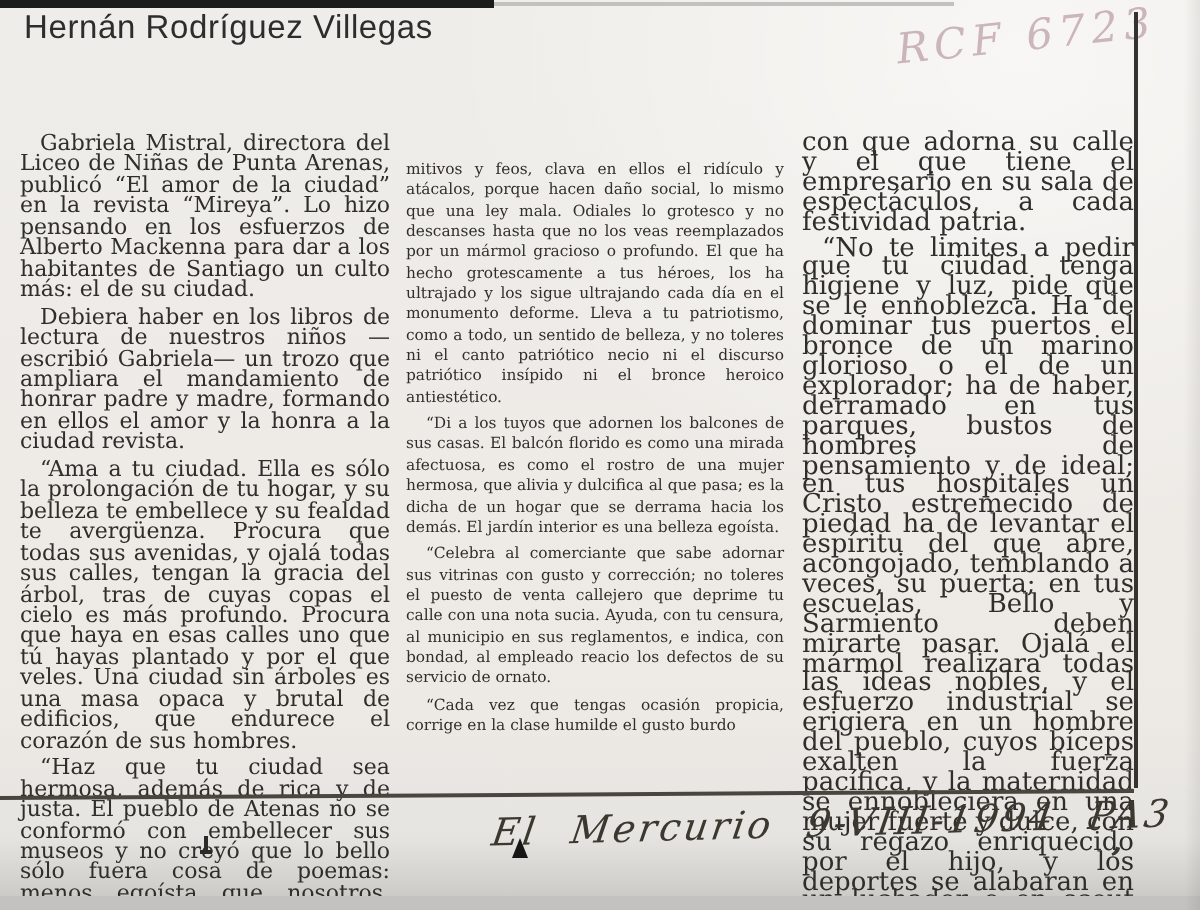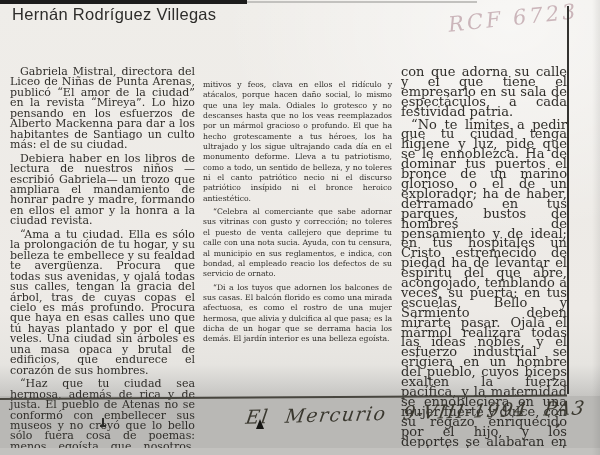--- a/index.html
+++ b/index.html
@@ -1,18 +1,18 @@
 <!DOCTYPE html>
 <html><head>
 <meta charset="utf-8">
 <style>
   html,body{margin:0;padding:0;}
   body{width:600px;height:455px;overflow:hidden;background:#b9b8b5;}
   .scan{
-    position:relative;width:600px;height:396px;
+    position:relative;width:600px;height:455px;
     background:
       radial-gradient(ellipse at 85% 6%, rgba(255,255,255,.55) 0%, rgba(255,255,255,0) 40%),
       linear-gradient(180deg,#efede9 0%,#edeae6 78%,#e6e4e0 92%,#d2d1ce 97%,#c6c5c2 100%);
     font-family:"DejaVu Serif", serif;
   }
   .top-strip{position:absolute;left:0;top:0;width:247px;height:4px;background:#1c1c1c;}
   .top-strip-faint{position:absolute;left:247px;top:1px;width:230px;height:2px;background:#c2c1be;}
   .byline{
     position:absolute;left:12px;top:5px;
     font-family:"Liberation Sans", sans-serif;
@@ -76,22 +76,23 @@
 
   <div class="columns">
     <div class="col col1">
       <p>Gabriela Mistral, directora del Liceo de Niñas de Punta Arenas, publicó “El amor de la ciudad” en la revista “Mireya”. Lo hizo pensando en los esfuerzos de Alberto Mackenna para dar a los habitantes de Santiago un culto más: el de su ciudad.</p>
       <p>Debiera haber en los libros de lectura de nuestros niños —escribió Gabriela— un trozo que ampliara el mandamiento de honrar padre y madre, formando en ellos el amor y la honra a la ciudad revista.</p>
       <p>“Ama a tu ciudad. Ella es sólo la prolongación de tu hogar, y su belleza te embellece y su fealdad te avergüenza. Procura que todas sus avenidas, y ojalá todas sus calles, tengan la gracia del árbol, tras de cuyas copas el cielo es más profundo. Procura que haya en esas calles uno que tú hayas plantado y por el que veles. Una ciudad sin árboles es una masa opaca y brutal de edificios, que endurece el corazón de sus hombres.</p>
       <p>“Haz que tu ciudad sea hermosa, además de rica y de justa. El pueblo de Atenas no se conformó con embellecer sus museos y no creyó que lo bello sólo fuera cosa de poemas: menos egoísta que nosotros, descuidó el hogar que es de unos pocos, para hacer hermosa la ciudad, que es de todos. Defiende tus monumentos y tus paseos: al robarte un panorama, roban una alegría de tus ojos, despojan tu alma. Pero cuando esos monumentos sean pri-</p>
     </div>
     <div class="col col2">
       <p class="cont">mitivos y feos, clava en ellos el ridículo y atácalos, porque hacen daño social, lo mismo que una ley mala. Odiales lo grotesco y no descanses hasta que no los veas reemplazados por un mármol gracioso o profundo. El que ha hecho grotescamente a tus héroes, los ha ultrajado y los sigue ultrajando cada día en el monumento deforme. Lleva a tu patriotismo, como a todo, un sentido de belleza, y no toleres ni el canto patriótico necio ni el discurso patriótico insípido ni el bronce heroico antiestético.</p>
+      <p>“Di a los tuyos que adornen los balcones de sus casas. El balcón florido es como una mirada afectuosa, es como el rostro de una mujer hermosa, que alivia y dulcifica al que pasa; es la dicha de un hogar que se derrama hacia los demás. El jardín interior es una belleza egoísta.</p>
       <p>“Celebra al comerciante que sabe adornar sus vitrinas con gusto y corrección; no toleres el puesto de venta callejero que deprime tu calle con una nota sucia. Ayuda, con tu censura, al municipio en sus reglamentos, e indica, con bondad, al empleado reacio los defectos de su servicio de ornato.</p>
-      <p>“Di a los tuyos que adornen los balcones de sus casas. El balcón florido es como una mirada afectuosa, es como el rostro de una mujer hermosa, que alivia y dulcifica al que pasa; es la dicha de un hogar que se derrama hacia los demás. El jardín interior es una belleza egoísta.</p>
+      <p>“Cada vez que tengas ocasión propicia, corrige en la clase humilde el gusto burdo</p>
     </div>
     <div class="col col3">
       <p class="cont">con que adorna su calle y el que tiene el empresario en su sala de espectáculos, a cada festividad patria.</p>
       <p>“No te limites a pedir que tu ciudad tenga higiene y luz, pide que se le ennoblezca. Ha de dominar tus puertos el bronce de un marino glorioso o el de un explorador; ha de haber, derramado en tus parques, bustos de hombres de pensamiento y de ideal; en tus hospitales un Cristo estremecido de piedad ha de levantar el espíritu del que abre, acongojado, temblando a veces, su puerta; en tus escuelas, Bello y Sarmiento deben mirarte pasar. Ojalá el mármol realizara todas las ideas nobles, y el esfuerzo industrial se erigiera en un hombre del pueblo, cuyos bíceps exalten la fuerza pacífica, y la maternidad se ennobleciera en una mujer fuerte y dulce, con su regazo enriquecido por el hijo, y los deportes se alabaran en un luchador o en scout sonriente.</p>
       <p>Era 1919.</p>
       <p>Hoy, 75 años más tarde, la propuesta de Gabriela Mistral es más profunda y verdadera, mucho más necesaria.</p>
     </div>
   </div>
 
   <div class="bottom-rule"></div>

